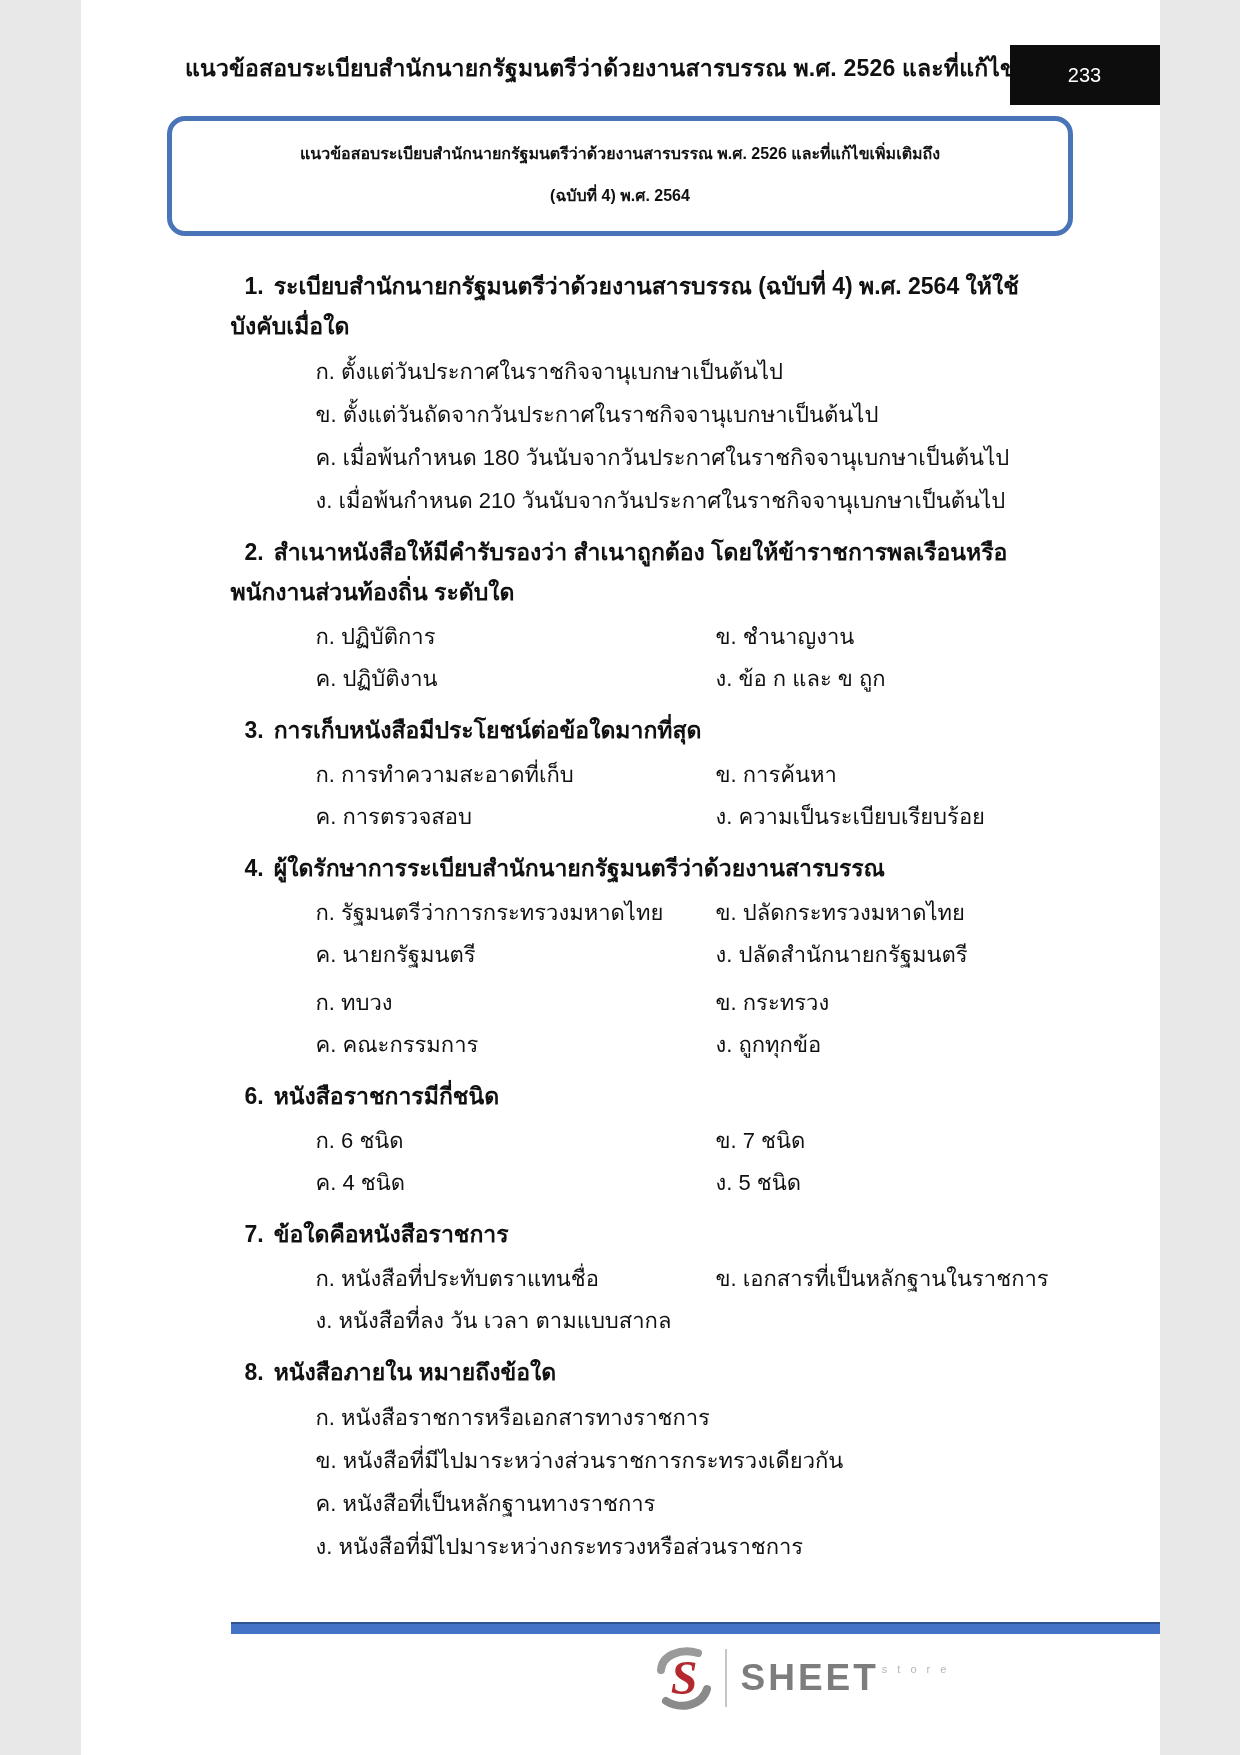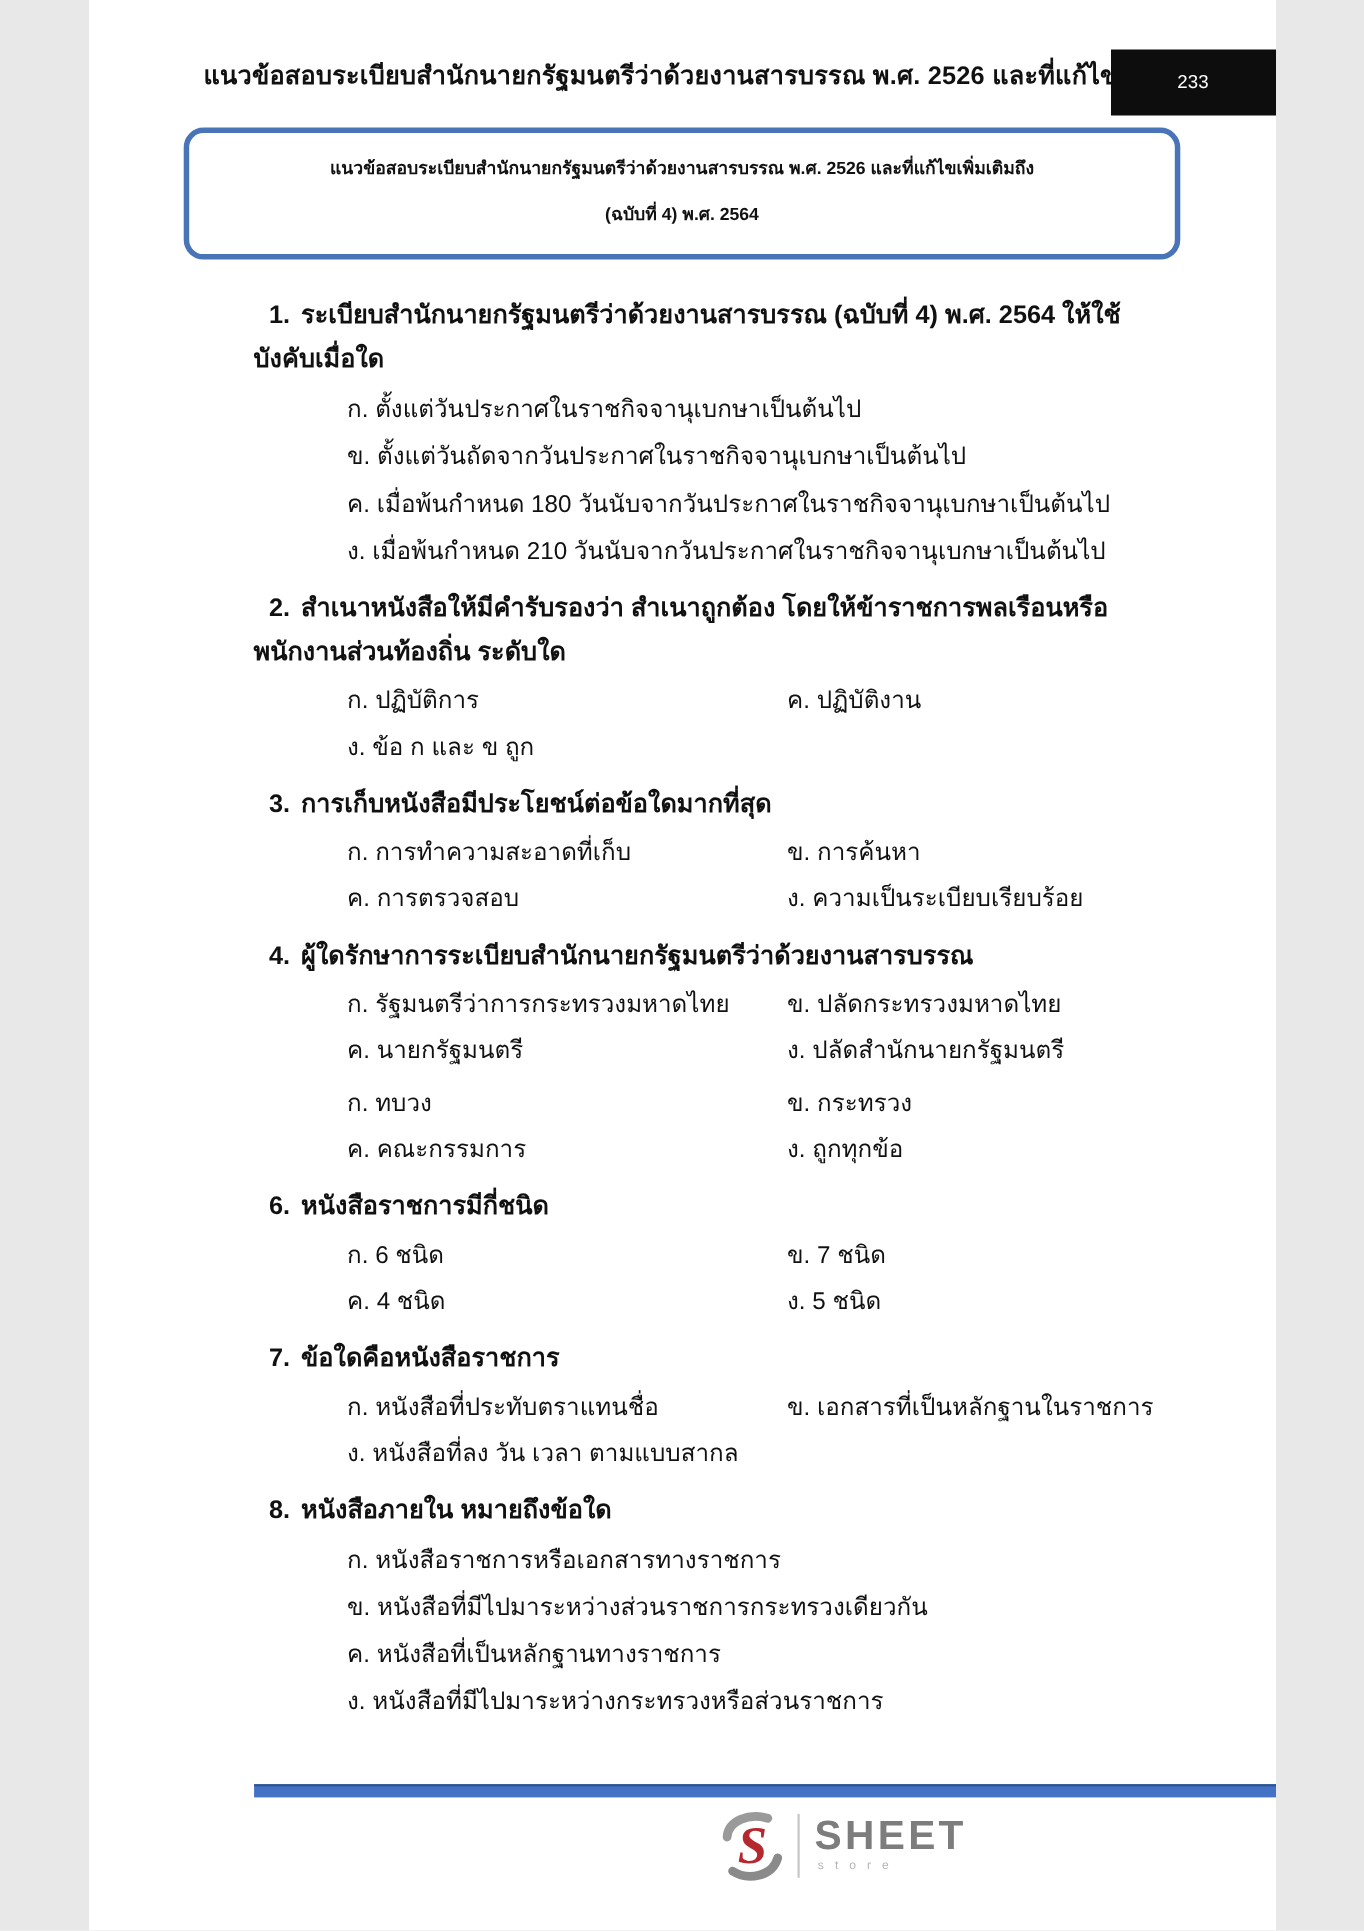--- a/index.html
+++ b/index.html
@@ -21,21 +21,21 @@
     font-weight:600;
     letter-spacing:.2px;
   }
   .page-number-box{
     position:absolute;
     top:45px;right:0;
     width:150px;height:60px;
     background:#0d0d0d;
     color:#fff;
     display:flex;align-items:center;justify-content:center;
-    font-size:17px;
+    font-size:20px;
   }
   
   .title-box{
     margin:30px auto 0 auto;
     width:872px;
     border:5px solid #4a74b8;
     border-radius:18px;
     padding:12px 12px 14px 12px;
     text-align:center;
     font-weight:bold;
@@ -84,21 +84,21 @@
     top:1646px;left:572px;
     display:flex;
     align-items:center;
   }
   .logo-mark{width:62px;height:64px;}
   .logo-divider{
     width:2px;height:58px;
     background:#c6c6c6;
     margin:0 14px 0 10px;
   }
-  .brand-text{display:flex;flex-direction:column;}
+  .brand-text{display:flex;flex-direction:row;}
   .brand-main{
     font-size:37px;
     font-weight:bold;
     color:#7d7d7d;
     letter-spacing:3px;
     line-height:36px;
   }
   .brand-sub{
     font-size:11px;
     color:#b5b5b5;
@@ -130,20 +130,21 @@
           <div class="option">ก. ตั้งแต่วันประกาศในราชกิจจานุเบกษาเป็นต้นไป</div>
           <div class="option">ข. ตั้งแต่วันถัดจากวันประกาศในราชกิจจานุเบกษาเป็นต้นไป</div>
           <div class="option">ค. เมื่อพ้นกำหนด 180 วันนับจากวันประกาศในราชกิจจานุเบกษาเป็นต้นไป</div>
           <div class="option">ง. เมื่อพ้นกำหนด 210 วันนับจากวันประกาศในราชกิจจานุเบกษาเป็นต้นไป</div>
         </div>
       </div>
       <div class="question">
         <p class="q-text"><span style="margin-right: 10px;">2.</span><span>สำเนาหนังสือให้มีคำรับรองว่า สำเนาถูกต้อง โดยให้ข้าราชการพลเรือนหรือพนักงานส่วนท้องถิ่น ระดับใด</span></p>
         <div class="options grid">
           <div class="option">ก. ปฏิบัติการ</div>
+          <div class="option">ข. ชำนาญงาน</div>
           <div class="option">ค. ปฏิบัติงาน</div>
           <div class="option">ง. ข้อ ก และ ข ถูก</div>
         </div>
       </div>
       <div class="question">
         <p class="q-text"><span style="margin-right: 10px;">3.</span><span>การเก็บหนังสือมีประโยชน์ต่อข้อใดมากที่สุด</span></p>
         <div class="options grid">
           <div class="option">ก. การทำความสะอาดที่เก็บ</div>
           <div class="option">ข. การค้นหา</div>
           <div class="option">ค. การตรวจสอบ</div>

